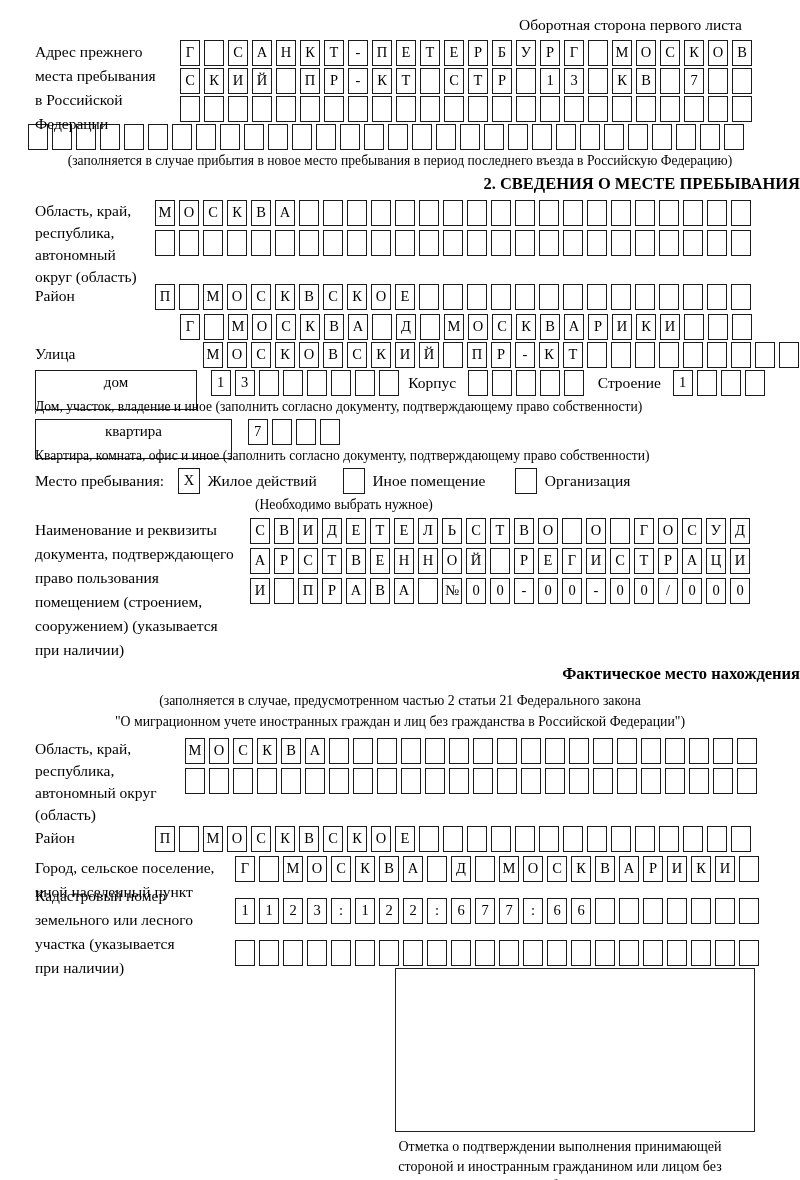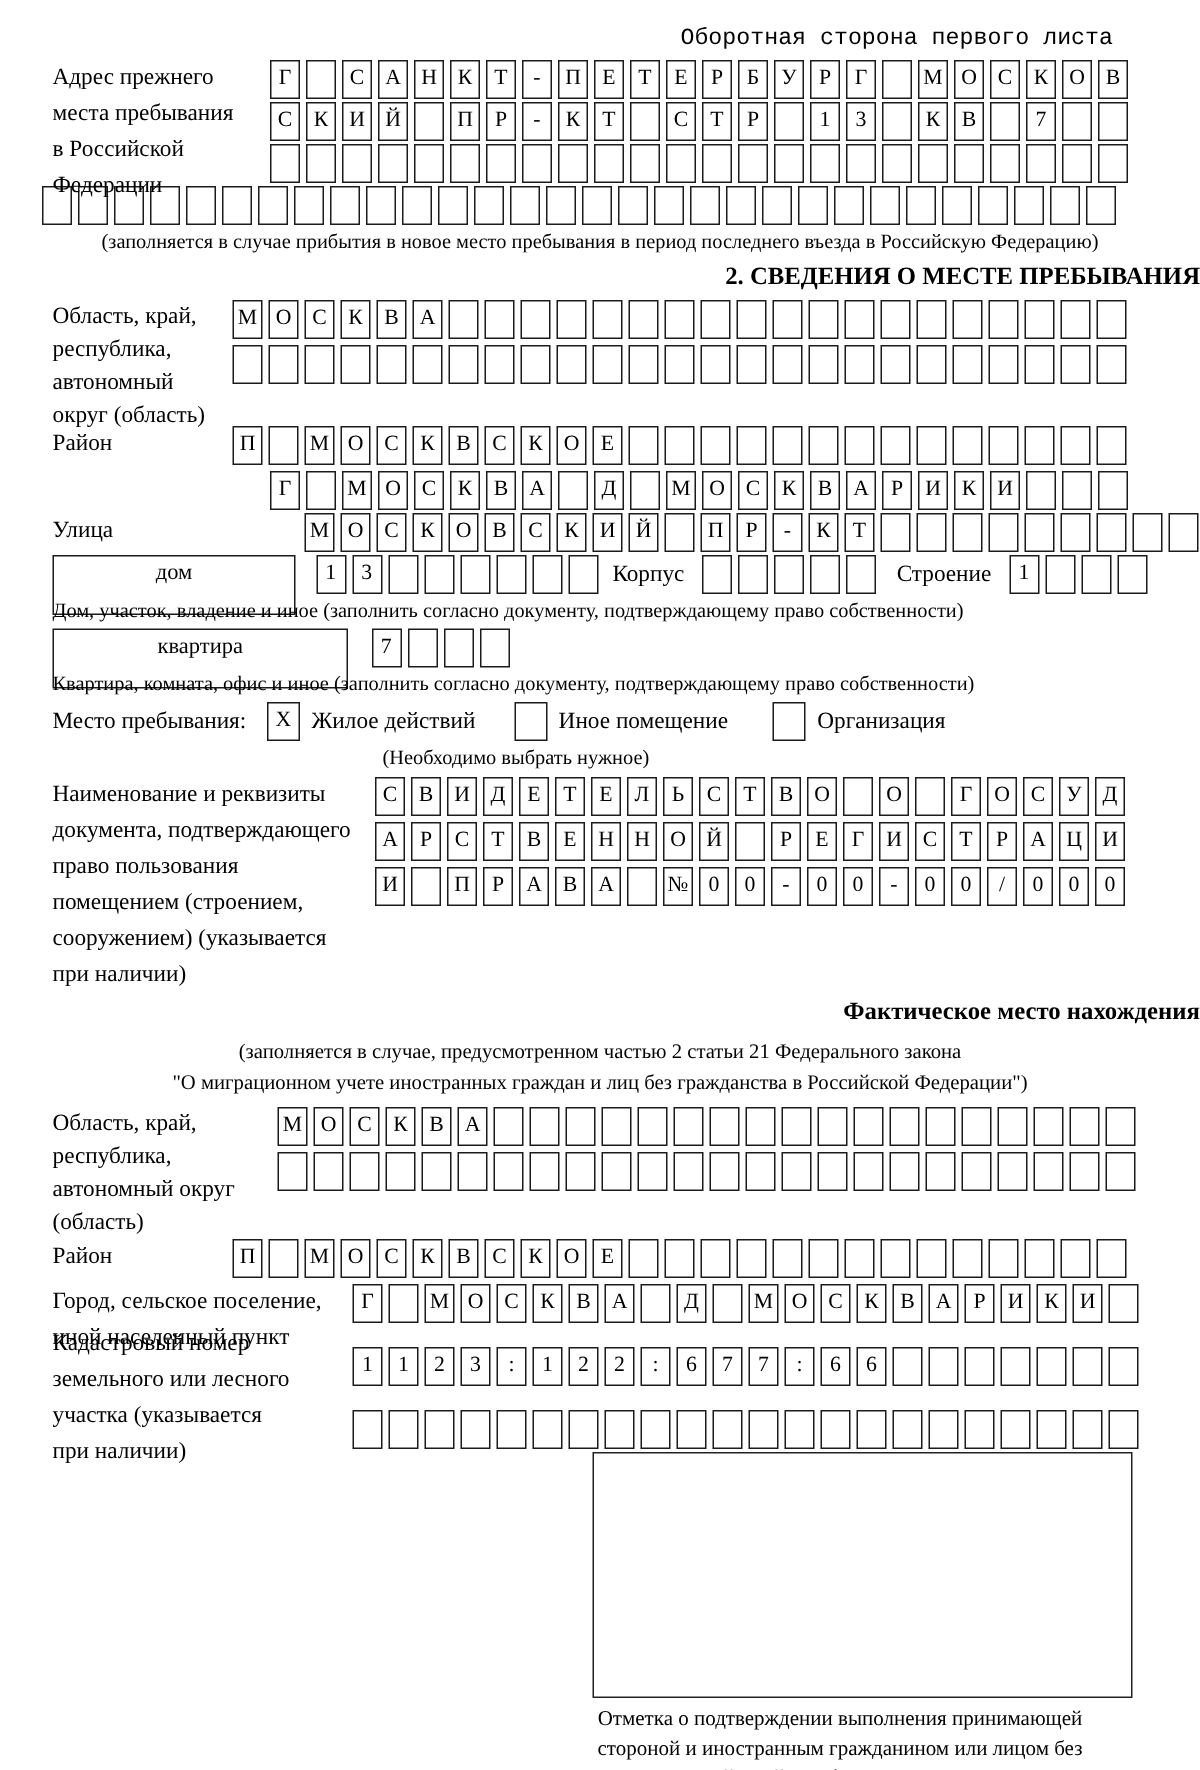--- a/index.html
+++ b/index.html
@@ -1,21 +1,21 @@
 <!DOCTYPE html>
 <html><head>
 <meta charset="utf-8">
 <style>
   html,body{margin:0;padding:0;background:#fff;color:#000;}
   body{
     width:800px;height:1180px;overflow:hidden;
     font-family:"Liberation Serif","DejaVu Serif",serif;
     font-size:15px;
   }
-  .hdr{ text-align:right; padding:16px 58px 0 0; font-size:15.5px;font-family:Liberation Mono, monospace; }
+  .hdr{ text-align:right; padding:16px 58px 0 0; font-size:15.5px; }
   .grp{ position:relative; }
   .grp-label{
     position:absolute; left:35px; top:0; line-height:24px; font-size:15.5px;
     white-space:nowrap;
   }
   .lh22 .grp-label{ line-height:22px; }
   .boxrow{ white-space:nowrap; height:26px; margin-bottom:2px; }
   .cell{
     display:inline-block; box-sizing:border-box; vertical-align:top;
     width:20px; height:26px; border:1.6px solid #1b1b1b; margin-right:4px;

